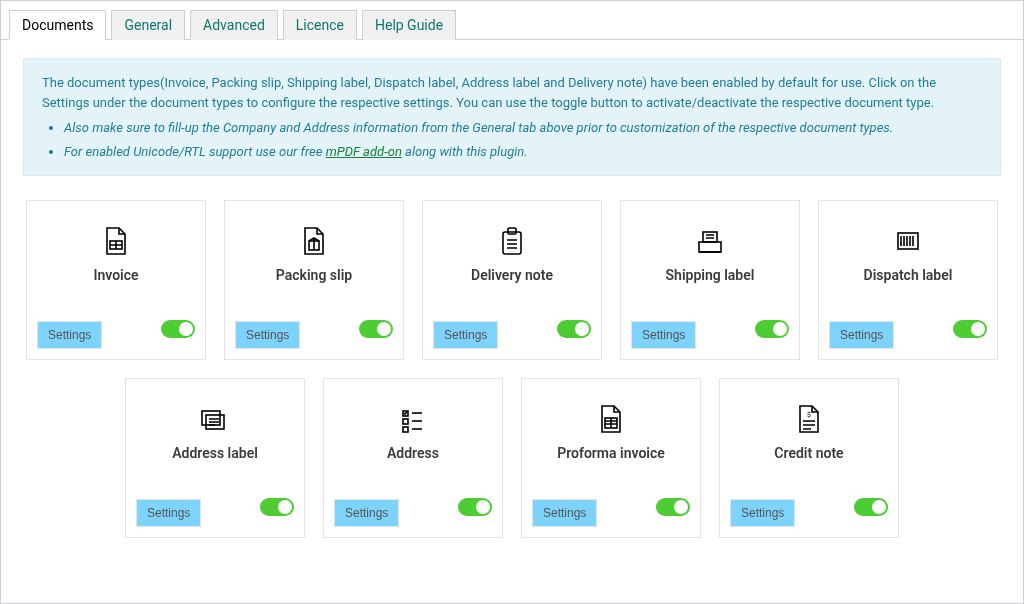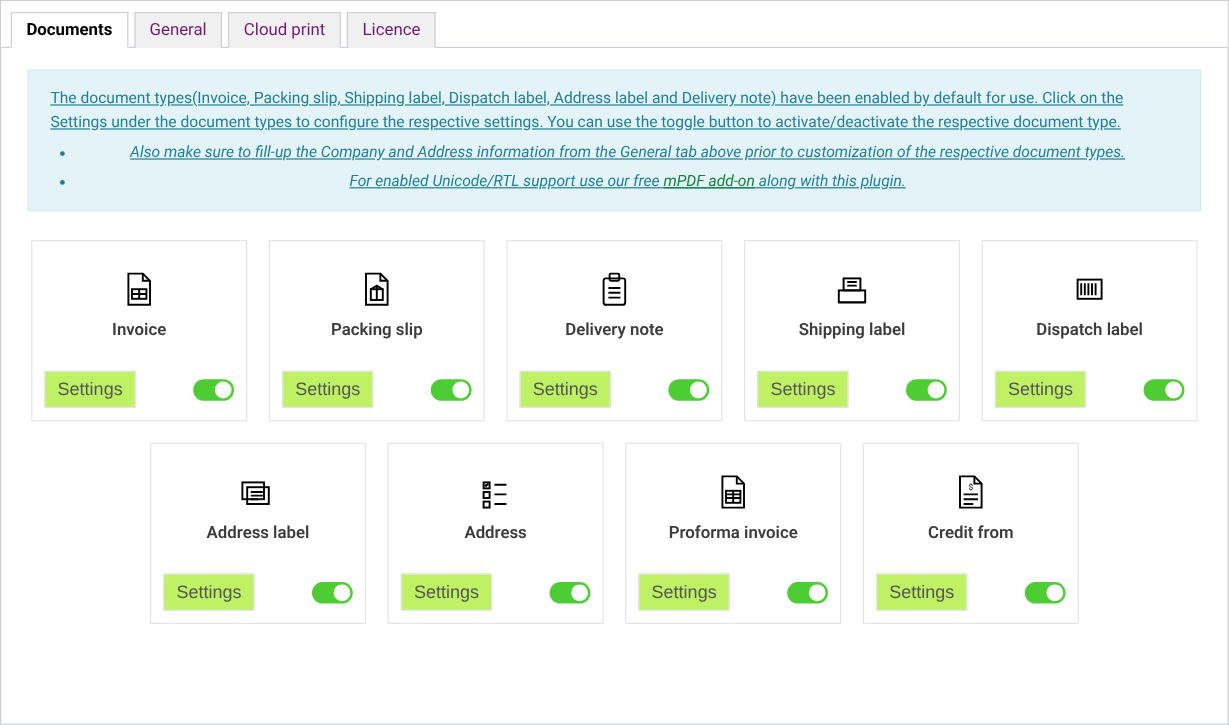--- a/index.html
+++ b/index.html
@@ -16,45 +16,44 @@
     padding: 8px 8px 0 8px;
     border-bottom: 1px solid #ccd0d4;
     background: #fff;
   }
   .tab {
     padding: 6px 12px;
     background: #f0f0f1;
     border: 1px solid #ccd0d4;
     border-bottom: none;
     font-size: 14px;
-    color: #701a75;
+    color: #0f766e;
     cursor: pointer;
     position: relative;
     top: 1px;
   }
   .tab.active {
     background: #fff;
     border-bottom: 1px solid #fff;
-    font-weight: 700;
+    font-weight: 400;
     color: #000;
   }
   .content { padding: 18px 22px; }
   .notice {
     background: #e4f3f7;
     border: 1px solid #d5eaf0;
     padding: 14px 18px 10px;
     font-size: 13px;
     color: #1f7e96;
     line-height: 1.5;
     margin-bottom: 24px;
-    text-decoration: underline;
   }
   .notice p { margin-bottom: 6px; }
   .notice em { font-style: italic; }
-  .notice ul { padding-left: 22px; margin-top: 4px; text-align: center; }
+  .notice ul { padding-left: 22px; margin-top: 4px; }
   .notice li { margin-bottom: 4px; font-style: italic; }
   .notice a { color: #15803d; text-decoration: underline; }
   .grid-row {
     display: flex;
     justify-content: center;
     gap: 18px;
     margin-bottom: 18px;
   }
   .card {
     width: 180px;
@@ -81,26 +80,27 @@
     margin-bottom: 26px;
     text-align: left;
   }
   .card-footer {
     width: 100%;
     display: flex;
     justify-content: space-between;
     align-items: center;
   }
   .settings-btn {
-    background: #bef264;
+    background: #7dd3fc;
     border: 1px solid #e2e4e7;
     color: #555;
-    font-size: 15px;
+    font-size: 12px;
     padding: 6px 10px;
     cursor: pointer;
+    margin-top: 12px;
   }
   .toggle {
     width: 34px;
     height: 18px;
     border-radius: 10px;
     background: #4dcc33;
     position: relative;
     cursor: pointer;
   }
   .toggle .knob {
@@ -112,22 +112,23 @@
     background: #fff;
     border-radius: 50%;
   }
 </style>
 </head>
 <body>
 
 <div class="tabs">
   <div class="tab active">Documents</div>
   <div class="tab">General</div>
-  <div class="tab">Cloud print</div>
+  <div class="tab">Advanced</div>
   <div class="tab">Licence</div>
+  <div class="tab">Help Guide</div>
 </div>
 
 <div class="content">
 
   <div class="notice">
     <p>The document types(Invoice, Packing slip, Shipping label, Dispatch label, Address label and Delivery note) have been enabled by default for use. Click on the Settings under the document types to configure the respective settings. You can use the toggle button to activate/deactivate the respective document type.</p>
     <ul>
       <li>Also make sure to fill-up the Company and Address information from the General tab above prior to customization of the respective document types.</li>
       <li>
         <span>For enabled Unicode/RTL support use our free </span><a href="#">mPDF add-on</a><span> along with this plugin.</span>
@@ -283,21 +284,21 @@
 
     <div class="card">
       <div class="card-icon">
         <svg width="34" height="34" viewBox="0 0 34 34">
             <path d="M8 4h12l6 6v20H8z"></path>
             <path d="M20 4v6h6"></path>
             <text x="17" y="15" font-size="7" text-anchor="middle" fill="#000" stroke="none">$</text>
             <path d="M11 19h12M11 23h12M11 27h8"></path>
           </svg>
       </div>
-      <div class="card-label">Credit from</div>
+      <div class="card-label">Credit note</div>
       <div class="card-footer">
         <button class="settings-btn">Settings</button>
         <div class="toggle">
             <div class="knob"></div>
           </div>
       </div>
     </div>
   </div>
 
 </div>

